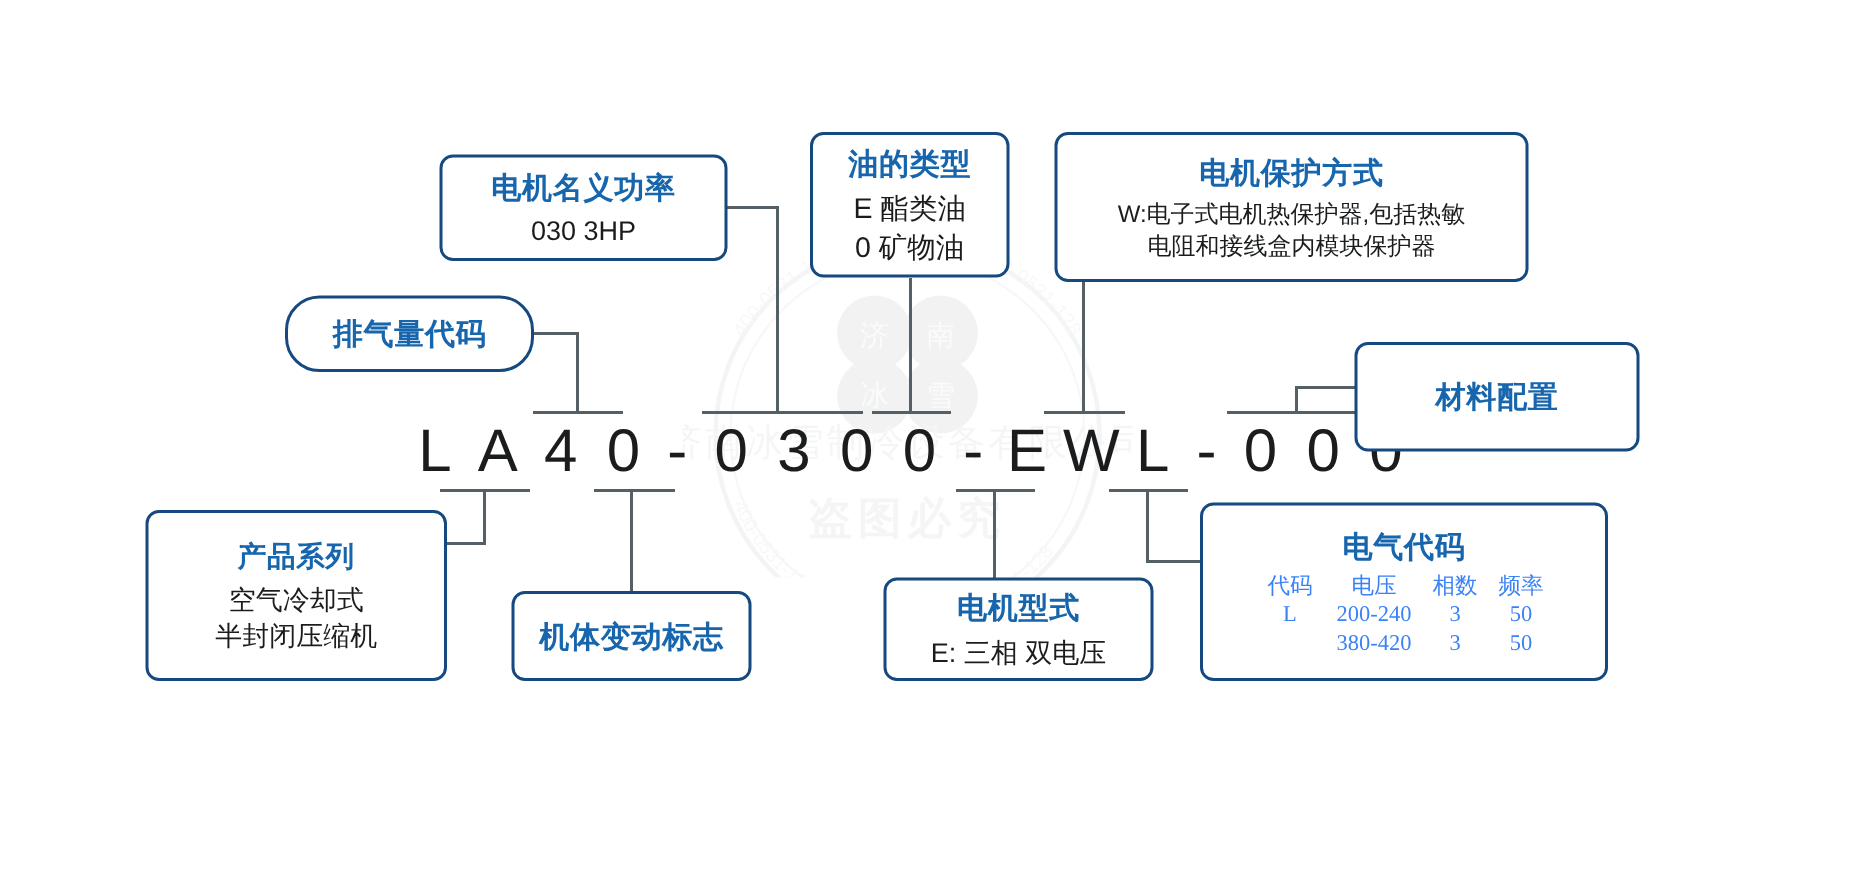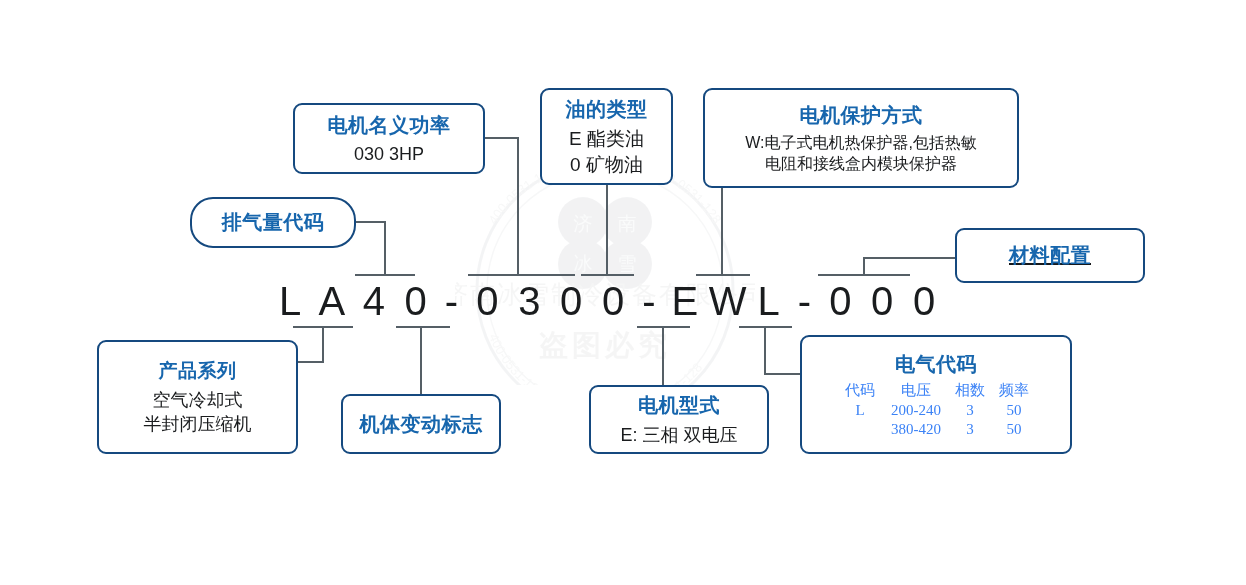--- a/index.html
+++ b/index.html
@@ -200,21 +200,21 @@
   <div class="box t20 l16" style="left:703px;top:88px;width:316px;height:100px;">
     <div class="title">电机保护方式</div>
     <div class="line" style="margin-top:4px;">W:电子式电机热保护器,包括热敏</div>
     <div class="line">电阻和接线盒内模块保护器</div>
   </div>
 
   <div class="box t20" style="left:190px;top:197px;width:166px;height:51px;border-radius:23px;">
     <div class="title">排气量代码</div>
   </div>
 
-  <div class="box t20" style="left:955px;top:228px;width:190px;height:55px;text-decoration:underline;">
+  <div class="box t20" style="left:903px;top:228px;width:190px;height:73px;">
     <div class="title">材料配置</div>
   </div>
 
   <div class="box t19 l18" style="left:97px;top:340px;width:201px;height:114px;">
     <div class="title">产品系列</div>
     <div class="line" style="margin-top:4px;">空气冷却式</div>
     <div class="line">半封闭压缩机</div>
   </div>
 
   <div class="box t20" style="left:341px;top:394px;width:160px;height:60px;">

